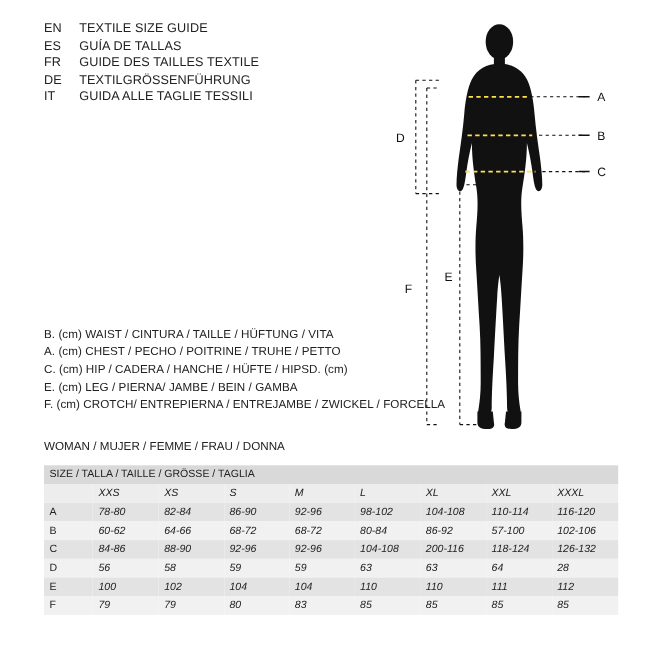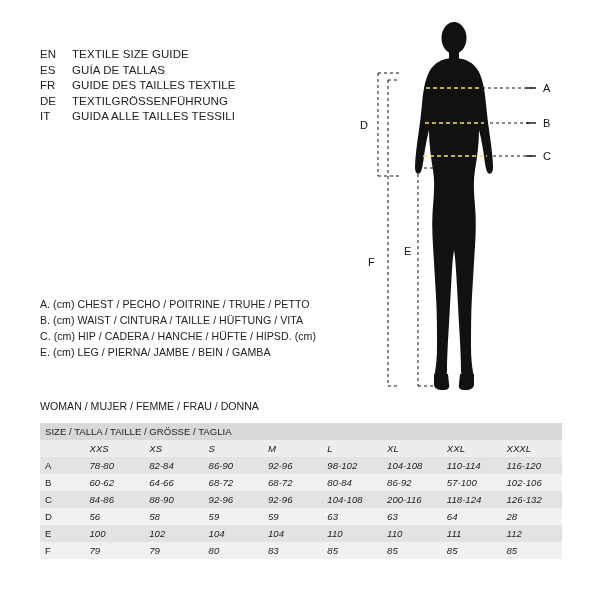--- a/index.html
+++ b/index.html
@@ -17,21 +17,21 @@
   }
   .page {
     position: absolute;
     inset: 0;
   }
 
   
   .lang-block {
     position: absolute;
     left: 40px;
-    top: 48px;
+    top: 20px;
     width: 320px;
   }
   .lang-row {
     display: flex;
     align-items: baseline;
     margin-bottom: 3.5px;
   }
   .lang-code {
     width: 32px;
     font-size: 11.5px;
@@ -140,21 +140,21 @@
     <div class="lang-row">
       <span class="lang-code">FR</span>
       <span class="lang-title">GUIDE DES TAILLES TEXTILE</span>
     </div>
     <div class="lang-row">
       <span class="lang-code">DE</span>
       <span class="lang-title">TEXTILGRÖSSENFÜHRUNG</span>
     </div>
     <div class="lang-row">
       <span class="lang-code">IT</span>
-      <span class="lang-title">GUIDA ALLE TAILLES TESSILI</span>
+      <span class="lang-title">GUIDA ALLE TAGLIE TESSILI</span>
     </div>
   </div>
 
   <div class="figure">
     <svg width="250" height="380" viewBox="0 0 250 380" xmlns="http://www.w3.org/2000/svg">
 
       <g fill="#111111">
 
         <ellipse cx="124" cy="20" rx="12.5" ry="16"></ellipse>
 
@@ -240,24 +240,25 @@
       <text x="213" y="74" font-family="Liberation Sans, sans-serif" font-size="11" fill="#111">A</text>
       <text x="213" y="109" font-family="Liberation Sans, sans-serif" font-size="11" fill="#111">B</text>
       <text x="213" y="142" font-family="Liberation Sans, sans-serif" font-size="11" fill="#111">C</text>
       <text x="30" y="111" font-family="Liberation Sans, sans-serif" font-size="11" fill="#111">D</text>
       <text x="74" y="237" font-family="Liberation Sans, sans-serif" font-size="11" fill="#111">E</text>
       <text x="38" y="248" font-family="Liberation Sans, sans-serif" font-size="11" fill="#111">F</text>
     </svg>
   </div>
 
   <div class="legend">
+    <div class="legend-line">B. (cm) WAIST / CINTURA / TAILLE / HÜFTUNG / VITA</div>
     <div class="legend-line">A. (cm) CHEST / PECHO / POITRINE / TRUHE / PETTO</div>
-    <div class="legend-line">B. (cm) WAIST / CINTURA / TAILLE / HÜFTUNG / VITA</div>
     <div class="legend-line">C. (cm) HIP / CADERA / HANCHE / HÜFTE / HIPSD. (cm)</div>
     <div class="legend-line">E. (cm) LEG / PIERNA/ JAMBE / BEIN / GAMBA</div>
+    <div class="legend-line">F. (cm) CROTCH/ ENTREPIERNA / ENTREJAMBE / ZWICKEL / FORCELLA</div>
   </div>
 
   <div class="legend-group-title">WOMAN / MUJER / FEMME / FRAU / DONNA</div>
 
   <div class="table-wrap">
     <table class="size-table">
       <tbody>
         <tr class="head-row">
           <td class="head-title" colspan="9">SIZE / TALLA / TAILLE / GRÖSSE / TAGLIA</td>
         </tr>

